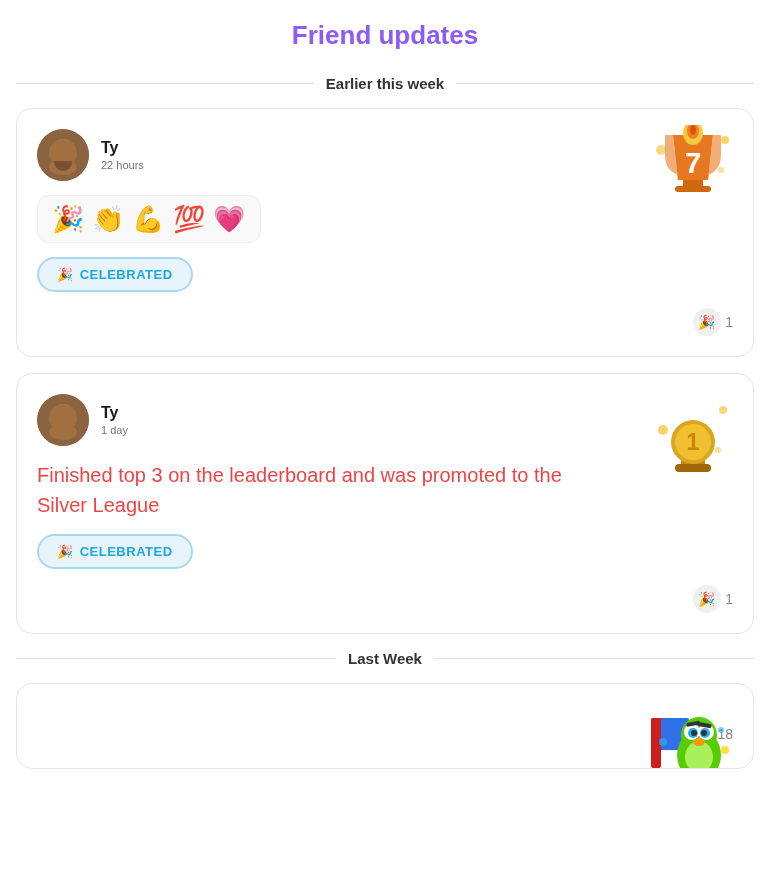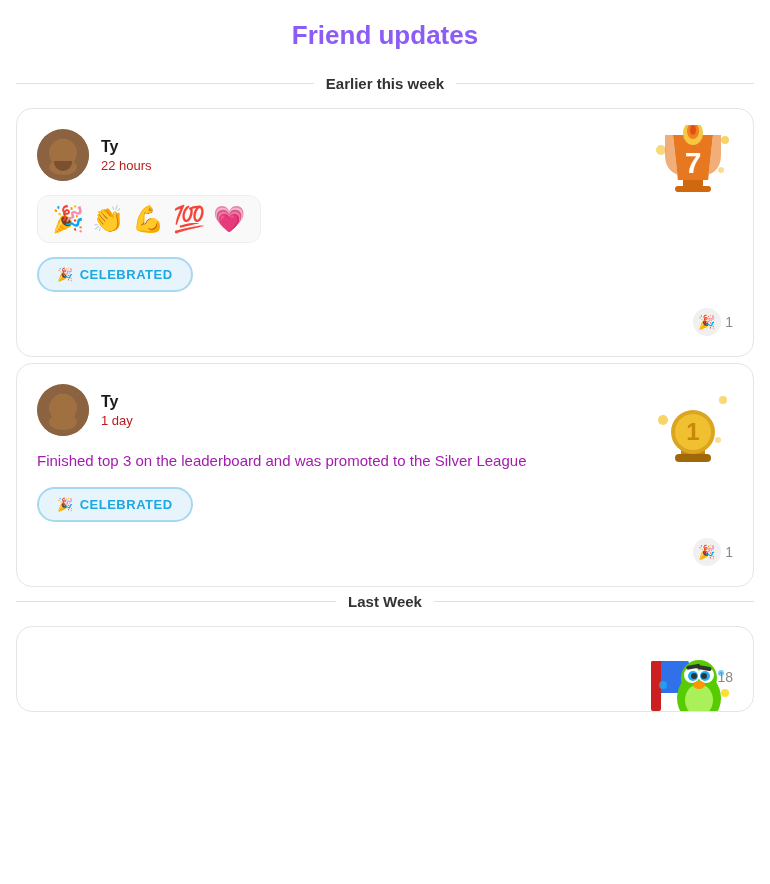--- a/index.html
+++ b/index.html
@@ -36,21 +36,21 @@
       font-weight: 700;
       color: #333;
       white-space: nowrap;
     }
 
     .card {
       background: #fff;
       border: 1px solid #e5e5e5;
       border-radius: 16px;
       padding: 20px 20px 20px 20px;
-      margin-bottom: 6px;
+      margin-bottom: 16px;
       position: relative;
       overflow: hidden;
     }
 
     .card-header {
       display: flex;
       align-items: flex-start;
       justify-content: space-between;
     }
 
@@ -105,22 +105,22 @@
       border-radius: 50%;
       top: 10px; left: 12px;
     }
 
     .user-text .name {
       font-size: 16px;
       font-weight: 700;
       color: #1a1a1a;
     }
     .user-text .time {
-      font-size: 13px;
-      color: #b91c1c;
+      font-size: 11px;
+      color: #737373;
       margin-top: 2px;
     }
 
     .card-icon {
       position: absolute;
       right: 20px;
       top: 16px;
     }
 
     .emoji-row {
@@ -151,22 +151,22 @@
       margin-top: 14px;
       cursor: pointer;
       color: #1ca8e0;
       font-weight: 800;
       font-size: 13px;
       letter-spacing: 0.5px;
       text-transform: uppercase;
     }
 
     .card-description {
-      font-size: 15px;
-      color: #a21caf;
+      font-size: 20px;
+      color: #ef4444;
       margin-top: 14px;
       line-height: 1.5;
       max-width: 560px;
     }
 
     .card-footer {
       display: flex;
       justify-content: flex-end;
       align-items: center;
       gap: 6px;

